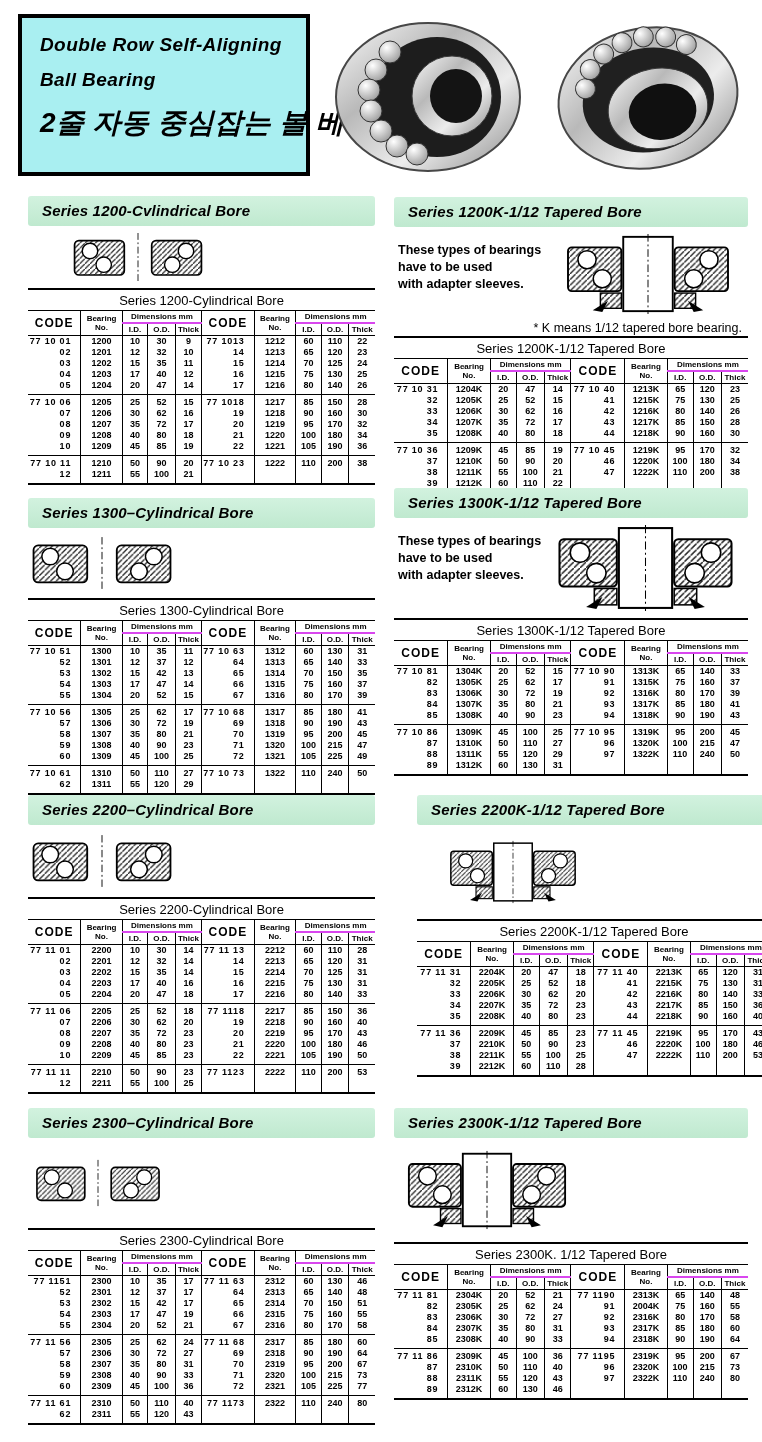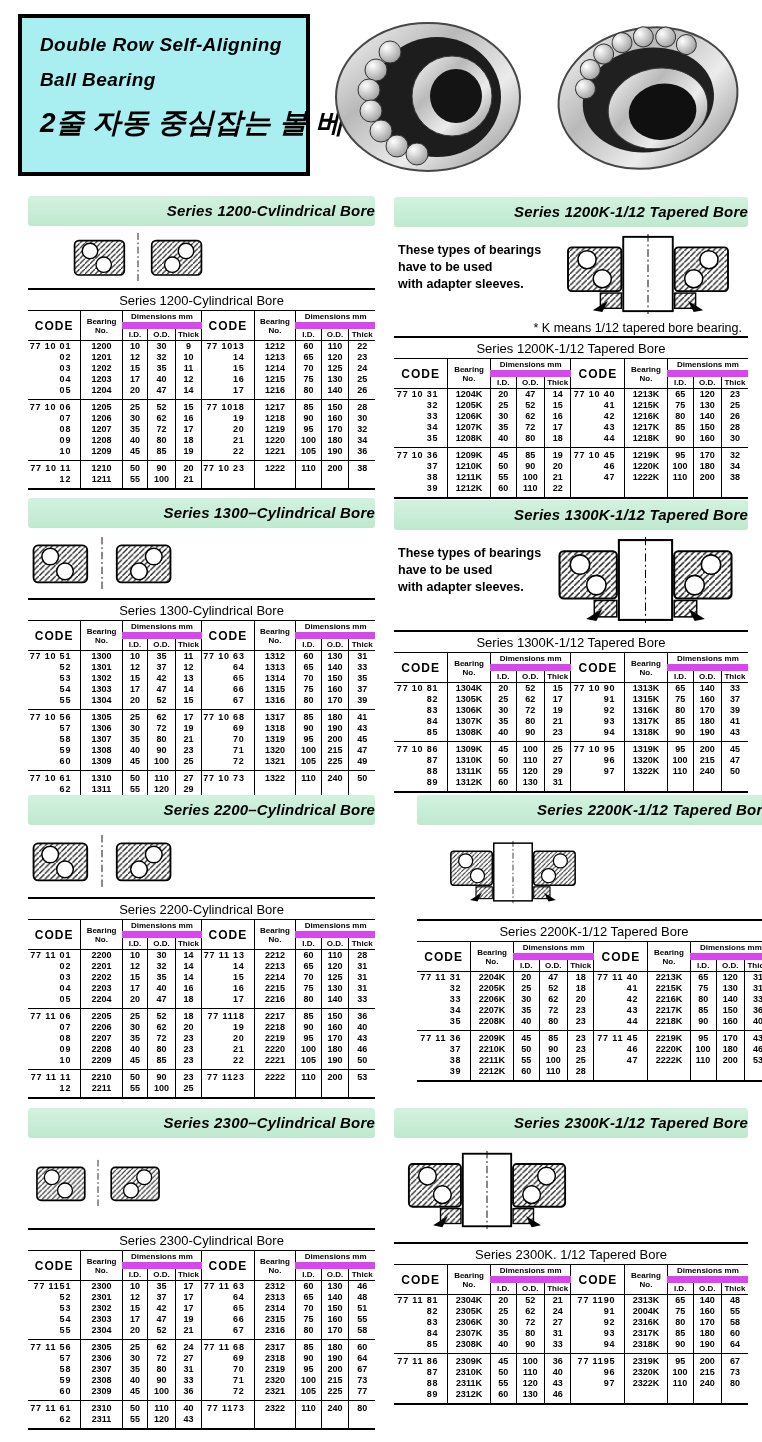--- a/index.html
+++ b/index.html
@@ -14,39 +14,38 @@
     padding:16px 6px 0 18px;
   }
   .tl{font-size:19px;font-weight:700;font-style:italic;letter-spacing:.4px;margin-bottom:13px;white-space:nowrap;}
   .tl.kr{font-size:28px;}
   .photos{position:absolute;left:326px;top:18px;}
   
   .section{position:absolute;box-sizing:border-box;}
   .banner{
     background:linear-gradient(#d2f2df,#bfe9cf);
     border-radius:3px;
-    padding:6px 0 7px 14px;
+    padding:6px 8px 7px 14px;
     font-size:15px;font-weight:700;font-style:italic;letter-spacing:.2px;
     white-space:nowrap;
-    text-align:right;
   }
   .figrow{display:flex;align-items:flex-start;margin:7px 0 3px 0;}
   .note{font-size:12.5px;font-weight:700;line-height:17px;padding-top:8px;}
   .note p{margin:0;}
   .knote{font-size:12.5px;text-align:right;margin:1px 6px 1px 0;font-weight:400;}
   .tbl-title{
     border-top:2px solid #000;text-align:center;
     font-size:13px;font-weight:400;padding:3px 0 2px 0;
   }
   table{width:100%;border-collapse:collapse;table-layout:fixed;
         border-top:1px solid #000;border-bottom:2px solid #000;}
   th,td{font-weight:700;padding:0;margin:0;border-right:1px solid #000;box-sizing:border-box;}
   th.er,td.er{border-right:none;}
   thead th{border-bottom:1.5px solid #000;}
-  thead th.dims{border-bottom:7px solid #d946ef;}
+  thead th.dims{border-bottom:2px solid #d946ef;}
   th.hcode{font-size:12px;letter-spacing:1px;}
   th.hsm{font-size:8px;line-height:9px;padding:1px 0;}
   tbody td{font-size:9px;line-height:11px;height:11px;text-align:center;}
   tbody td.cd{text-align:right;padding-right:9px;letter-spacing:.8px;white-space:pre;}
   tbody tr.gfirst td{border-top:1px solid #000;padding-top:2px;}
   tbody tr.glast td{padding-bottom:3px;}
 </style>
 </head>
 <body>
 
@@ -660,21 +659,21 @@
             <td>29</td>
             <td class="cd"></td>
             <td></td>
             <td></td>
             <td></td>
             <td class=" er"></td>
           </tr>
         </tbody>
       </table>
     </div>
-    <div class="section" style="left: 394px; top: 500px; width: 354px;">
+    <div class="section" style="left: 394px; top: 488px; width: 354px;">
       <div class="banner">Series 1300K-1/12 Tapered Bore</div>
       <div class="figrow">
         <div class="note" style="flex: 1 1 0%; padding-left: 4px;">
           <p>These types of bearings</p>
           <p>have to be used</p>
           <p>with adapter sleeves.</p>
         </div>
         <div style="margin-left: 0px;"><svg width="205" height="86" viewBox="0 0 200 84">
   <defs>
               <pattern id="ht3" patternUnits="userSpaceOnUse" width="6" height="6">

